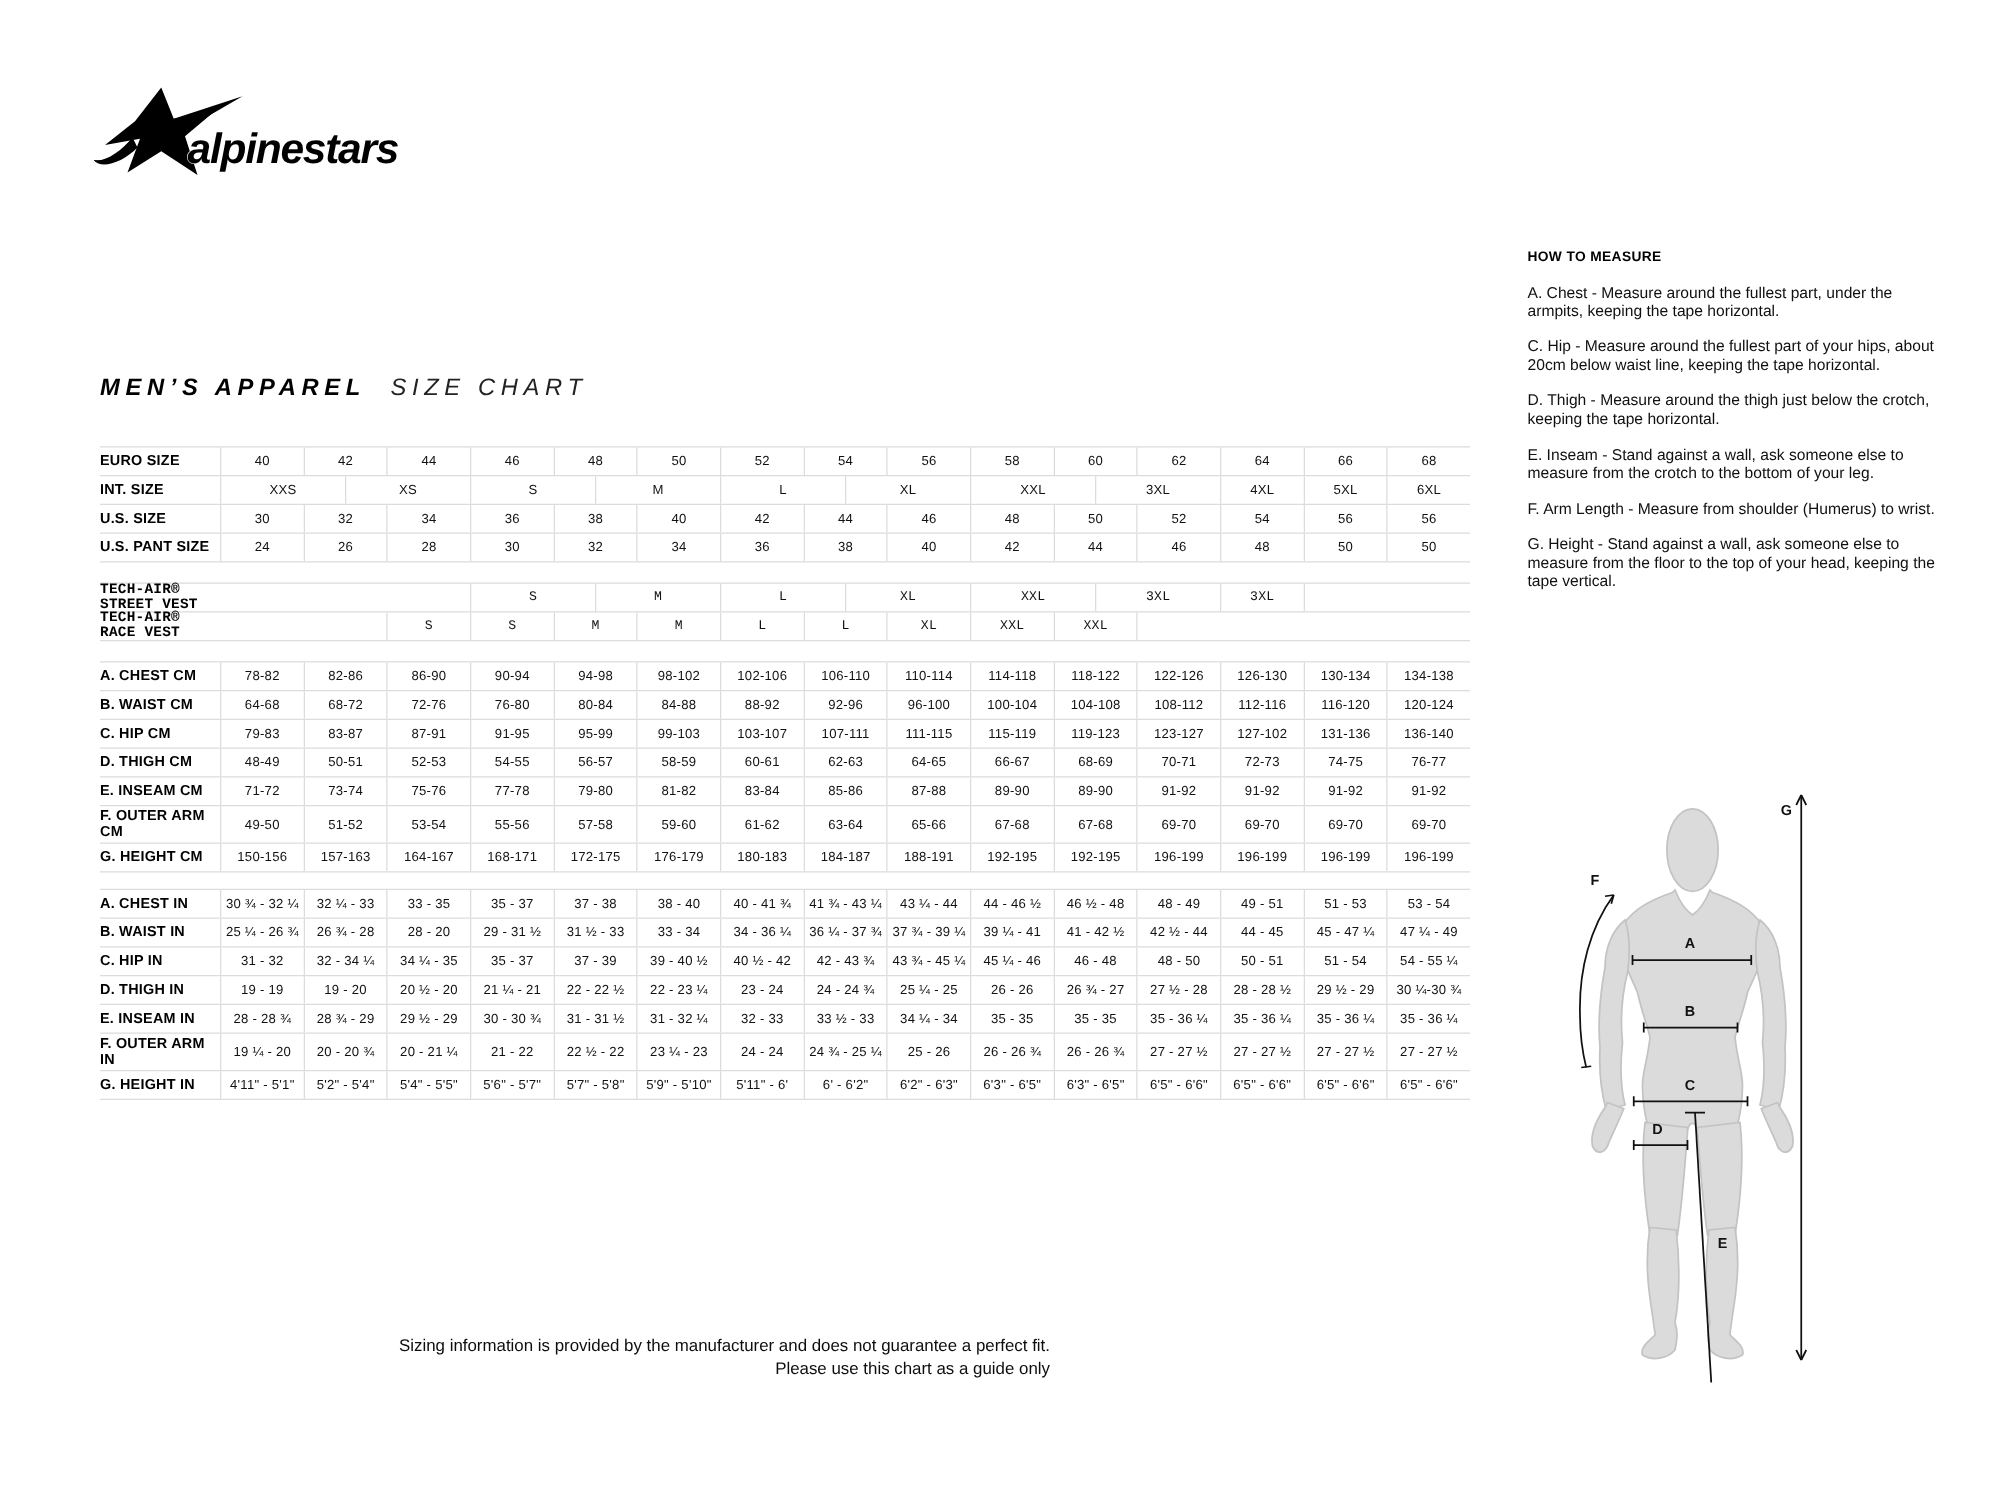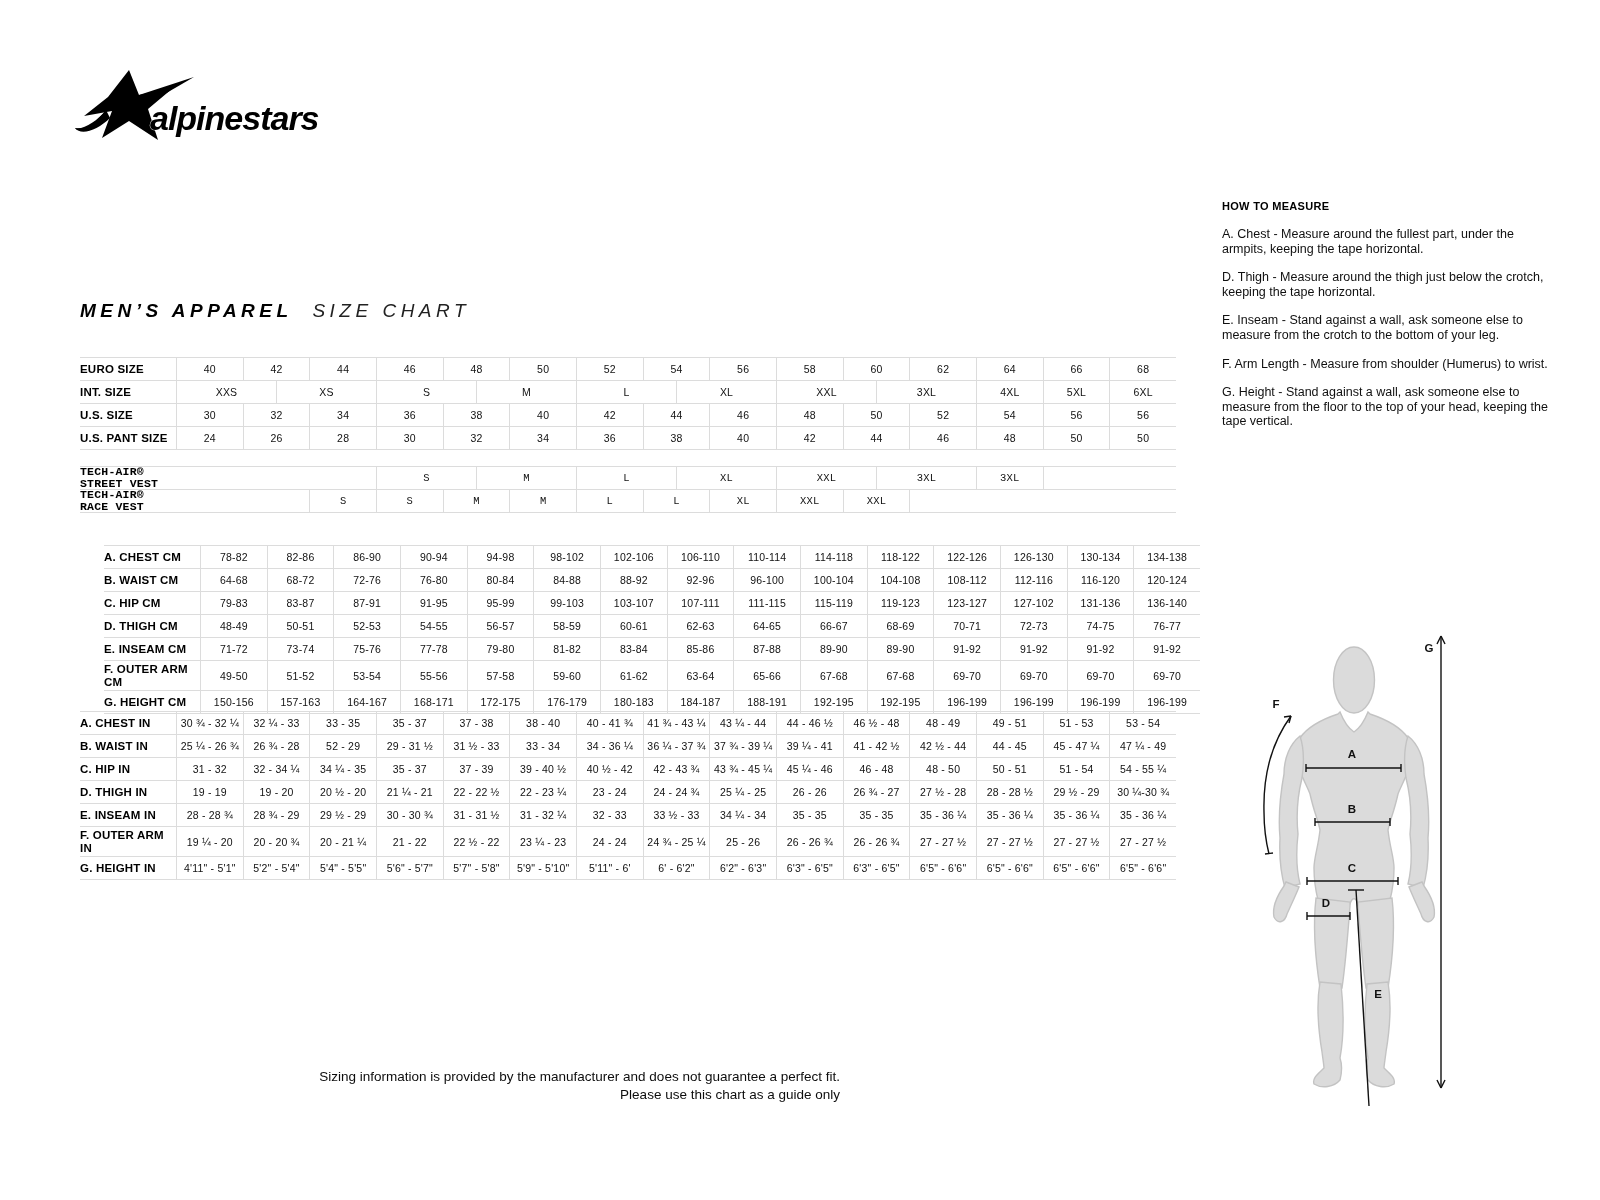--- a/index.html
+++ b/index.html
@@ -22,21 +22,21 @@
 
   
   .page-title{left:80px;top:300px;font-size:19px;font-style:italic;letter-spacing:4.5px;white-space:nowrap;}
   .page-title .t-main{font-weight:bold;}
   .page-title .t-sub{font-weight:normal;color:#222;margin-left:10px;text-align:center;}
 
   
   .tbl{width:1096px;border-top:1px solid var(--line);}
   .size-table{left:80px;top:357px;}
   .tech-table{left:80px;top:466px;font-family:Liberation Mono, monospace;}
-  .cm-table{left:80px;top:545px;margin-left:24px;}
+  .cm-table{left:80px;top:529px;}
   .in-table{left:80px;top:711px;}
   .t-row{display:flex;align-items:stretch;height:23px;border-bottom:1px solid var(--line);}
   .t-row.tall{height:30px;}
   .t-label{
     width:96px;flex:0 0 96px;display:flex;align-items:center;
     font-weight:bold;font-size:11.5px;line-height:1.05;letter-spacing:0.2px;
     text-transform:uppercase;color:var(--ink);
   }
   .t-cells{flex:1;display:grid;}
   .g15{grid-template-columns:repeat(15,1fr);}
@@ -357,21 +357,21 @@
         <div class="t-cell cb">49 - 51</div>
         <div class="t-cell cb">51 - 53</div>
         <div class="t-cell cb">53 - 54</div>
       </div>
     </div>
     <div class="t-row">
       <div class="t-label">B. WAIST IN</div>
       <div class="t-cells g15">
         <div class="t-cell cb">25 ¼ - 26 ¾</div>
         <div class="t-cell cb">26 ¾ - 28</div>
-        <div class="t-cell cb">52 - 29</div>
+        <div class="t-cell cb">28 - 20</div>
         <div class="t-cell cb">29 - 31 ½</div>
         <div class="t-cell cb">31 ½ - 33</div>
         <div class="t-cell cb">33 - 34</div>
         <div class="t-cell cb">34 - 36 ¼</div>
         <div class="t-cell cb">36 ¼ - 37 ¾</div>
         <div class="t-cell cb">37 ¾ - 39 ¼</div>
         <div class="t-cell cb">39 ¼ - 41</div>
         <div class="t-cell cb">41 - 42 ½</div>
         <div class="t-cell cb">42 ½ - 44</div>
         <div class="t-cell cb">44 - 45</div>
@@ -478,20 +478,21 @@
         <div class="t-cell cb">6'5" - 6'6"</div>
         <div class="t-cell cb">6'5" - 6'6"</div>
       </div>
     </div>
   </div>
 
 <div class="abs howto">
   <h2>HOW TO MEASURE</h2>
   <div>
       <div class="p">A. Chest - Measure around the fullest part, under the armpits, keeping the tape horizontal.</div>
+      <div class="p">C. Hip - Measure around the fullest part of your hips, about 20cm below waist line, keeping the tape horizontal.</div>
       <div class="p">D. Thigh - Measure around the thigh just below the crotch, keeping the tape horizontal.</div>
       <div class="p">E. Inseam - Stand against a wall, ask someone else to measure from the crotch to the bottom of your leg.</div>
       <div class="p">F. Arm Length - Measure from shoulder (Humerus) to wrist.</div>
       <div class="p">G. Height - Stand against a wall, ask someone else to measure from the floor to the top of your head, keeping the tape vertical.</div>
     </div>
 </div>
 
 <div class="abs figure">
   <svg width="322" height="507" viewBox="0 0 322 507">
     <g fill="var(--sil)" stroke="var(--silstroke)" stroke-width="1.4">

